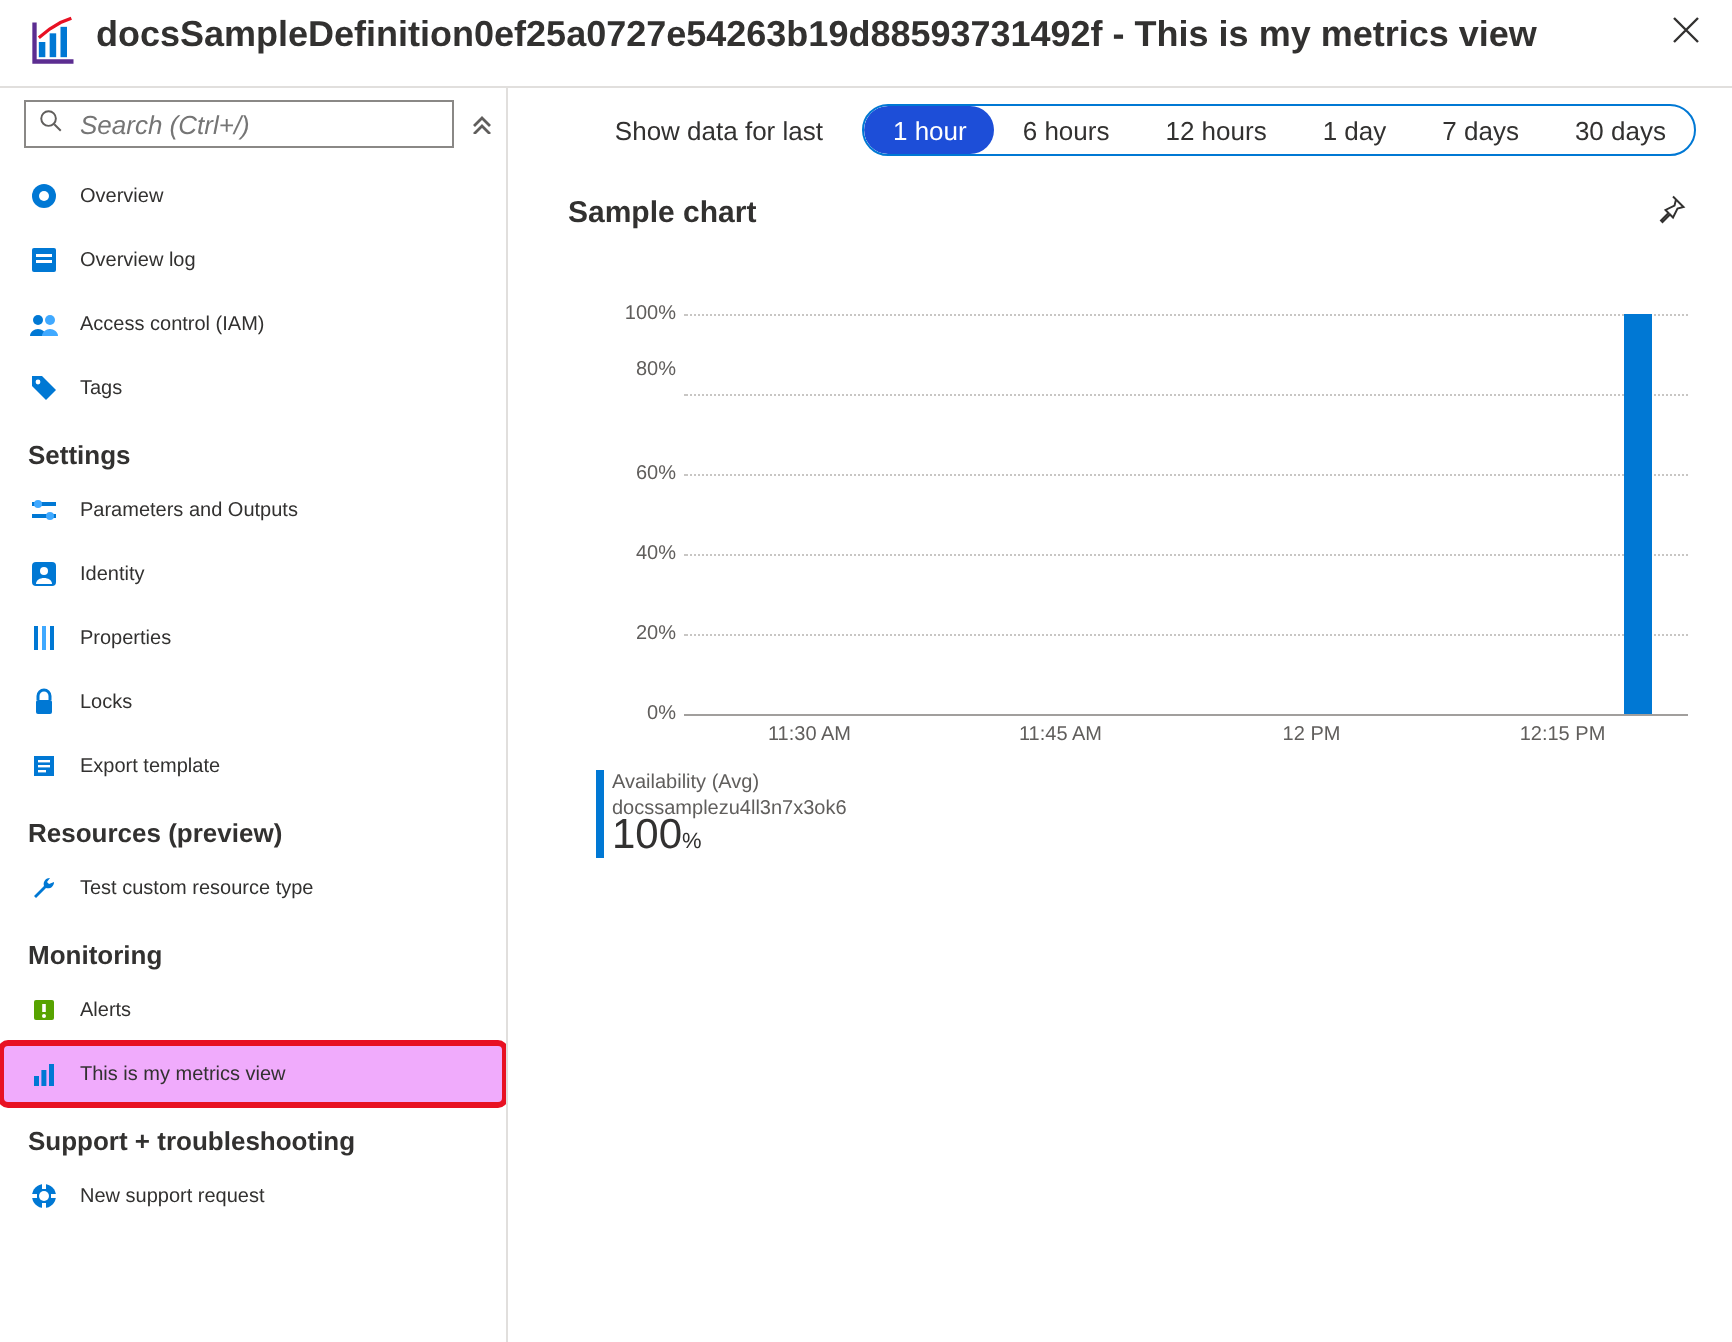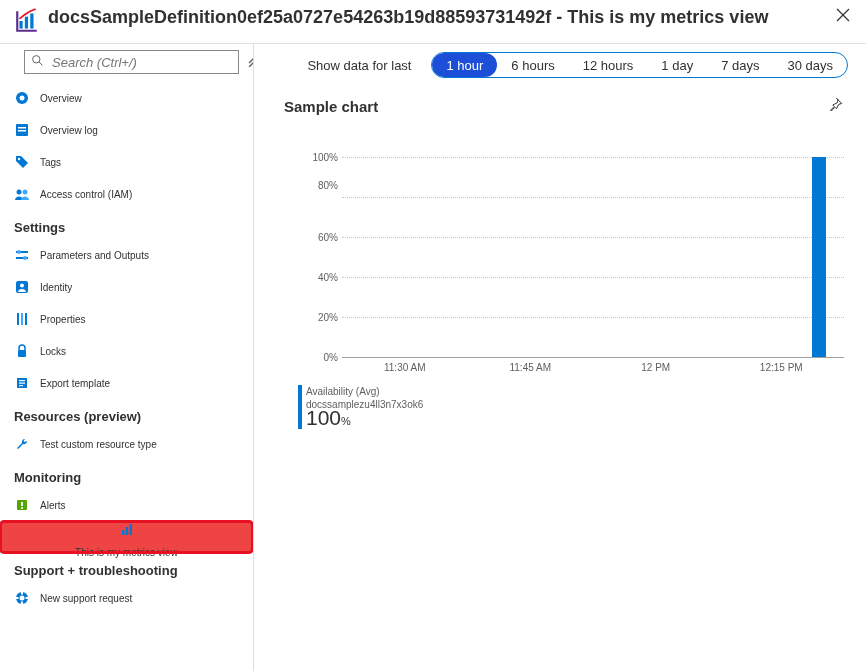--- a/index.html
+++ b/index.html
@@ -13,29 +13,29 @@
   .header-title { font-size: 18px; font-weight: 600; color: #323130; line-height: 22px; }
   .header-sub { font-size: 11px; color: #605e5c; margin-top: -1px; }
   .close-btn { flex: 0 0 auto; font-size: 16px; cursor: pointer; color: #323130; padding: 2px 4px; }
 
   
   .body { flex: 1 1 auto; display: flex; overflow: hidden; }
   .sidebar { width: 254px; flex: 0 0 254px; border-right: 1px solid #e1dfdd; overflow-y: auto; padding-bottom: 10px; }
   .main { flex: 1 1 auto; display: flex; flex-direction: column; overflow: hidden; }
 
   
-  .search-row { display: flex; align-items: center; padding: 6px 8px 8px 24px; }
+  .search-row { display: flex; align-items: center; padding: 6px 8px 8px 12px; }
   .search-box { flex: 1 1 auto; display: flex; align-items: center; border: 1px solid #8a8886; height: 24px; padding: 0 6px; font-style: italic; color: #605e5c; }
   .search-box .sicon { margin-right: 6px; color: #605e5c; }
   .search-box input { border: none; outline: none; font-style: italic; font-size: 13px; flex: 1; background: transparent; }
   .collapse { margin-left: 6px; color: #605e5c; cursor: pointer; font-size: 12px; padding: 2px; }
 
   
   .nav-item { display: flex; align-items: center; height: 32px; padding: 0 14px; cursor: pointer; gap: 10px; }
-  .nav-item.selected { background: #ef4444; flex-direction: column; }
+  .nav-item.selected { background: #f0abfc; }
   .nav-item.highlight-box { outline: 3px solid #e81123; outline-offset: -2px; border-radius: 4px; }
   .nav-icon { width: 16px; height: 16px; display: flex; align-items: center; justify-content: center; flex: 0 0 16px; }
   .nav-label { font-size: 10px; }
   .nav-section { padding: 10px 14px 4px 14px; font-size: 13px; font-weight: 600; color: #323130; }
 
   
   .time-row { display: flex; align-items: center; justify-content: flex-end; padding: 8px 18px 8px 8px; gap: 14px; font-size: 13px; }
   .time-label { color: #323130; margin-right: 6px; font-weight: 400; }
   .pill-group { display: flex; align-items: center; border: 1px solid #0078d4; border-radius: 14px; height: 26px; overflow: hidden; }
   .pill-opt { padding: 0 14px; height: 100%; display: flex; align-items: center; color: #323130; cursor: pointer; font-size: 13px; }
@@ -122,36 +122,36 @@
               <rect x="2" y="2" width="12" height="12" rx="1" fill="#0078d4"></rect>
               <rect x="4" y="5" width="8" height="1.5" fill="#fff"></rect>
               <rect x="4" y="8" width="8" height="1.5" fill="#fff"></rect>
             </svg>
           </span>
           <span class="nav-label">Overview log</span>
         </div>
         <div class="nav-item">
           <span class="nav-icon">
             <svg width="16" height="16" viewBox="0 0 16 16">
-              <path d="M2 2h5l7 7-5 5-7-7z" fill="#0078d4"></path>
-              <circle cx="5" cy="5" r="1.2" fill="#fff"></circle>
-            </svg>
-          </span>
-          <span class="nav-label">Tags</span>
-        </div>
-        <div class="nav-item">
-          <span class="nav-icon">
-            <svg width="16" height="16" viewBox="0 0 16 16">
               <circle cx="5" cy="6" r="2.5" fill="#0078d4"></circle>
               <circle cx="11" cy="6" r="2.5" fill="#40a9ff"></circle>
               <path d="M1 14c0-2 2-3.5 4-3.5s4 1.5 4 3.5" fill="#0078d4"></path>
               <path d="M7 14c0-2 2-3.5 4-3.5s4 1.5 4 3.5" fill="#40a9ff"></path>
             </svg>
           </span>
           <span class="nav-label">Access control (IAM)</span>
+        </div>
+        <div class="nav-item">
+          <span class="nav-icon">
+            <svg width="16" height="16" viewBox="0 0 16 16">
+              <path d="M2 2h5l7 7-5 5-7-7z" fill="#0078d4"></path>
+              <circle cx="5" cy="5" r="1.2" fill="#fff"></circle>
+            </svg>
+          </span>
+          <span class="nav-label">Tags</span>
         </div>
       </div>
     <div class="nav-section">Settings</div>
     <div id="nav-settings">
         <div class="nav-item">
           <span class="nav-icon">
             <svg width="16" height="16" viewBox="0 0 16 16">
               <rect x="2" y="4" width="12" height="2" fill="#0078d4"></rect>
               <rect x="2" y="10" width="12" height="2" fill="#0078d4"></rect>
               <circle cx="5" cy="5" r="2" fill="#40a9ff"></circle>

